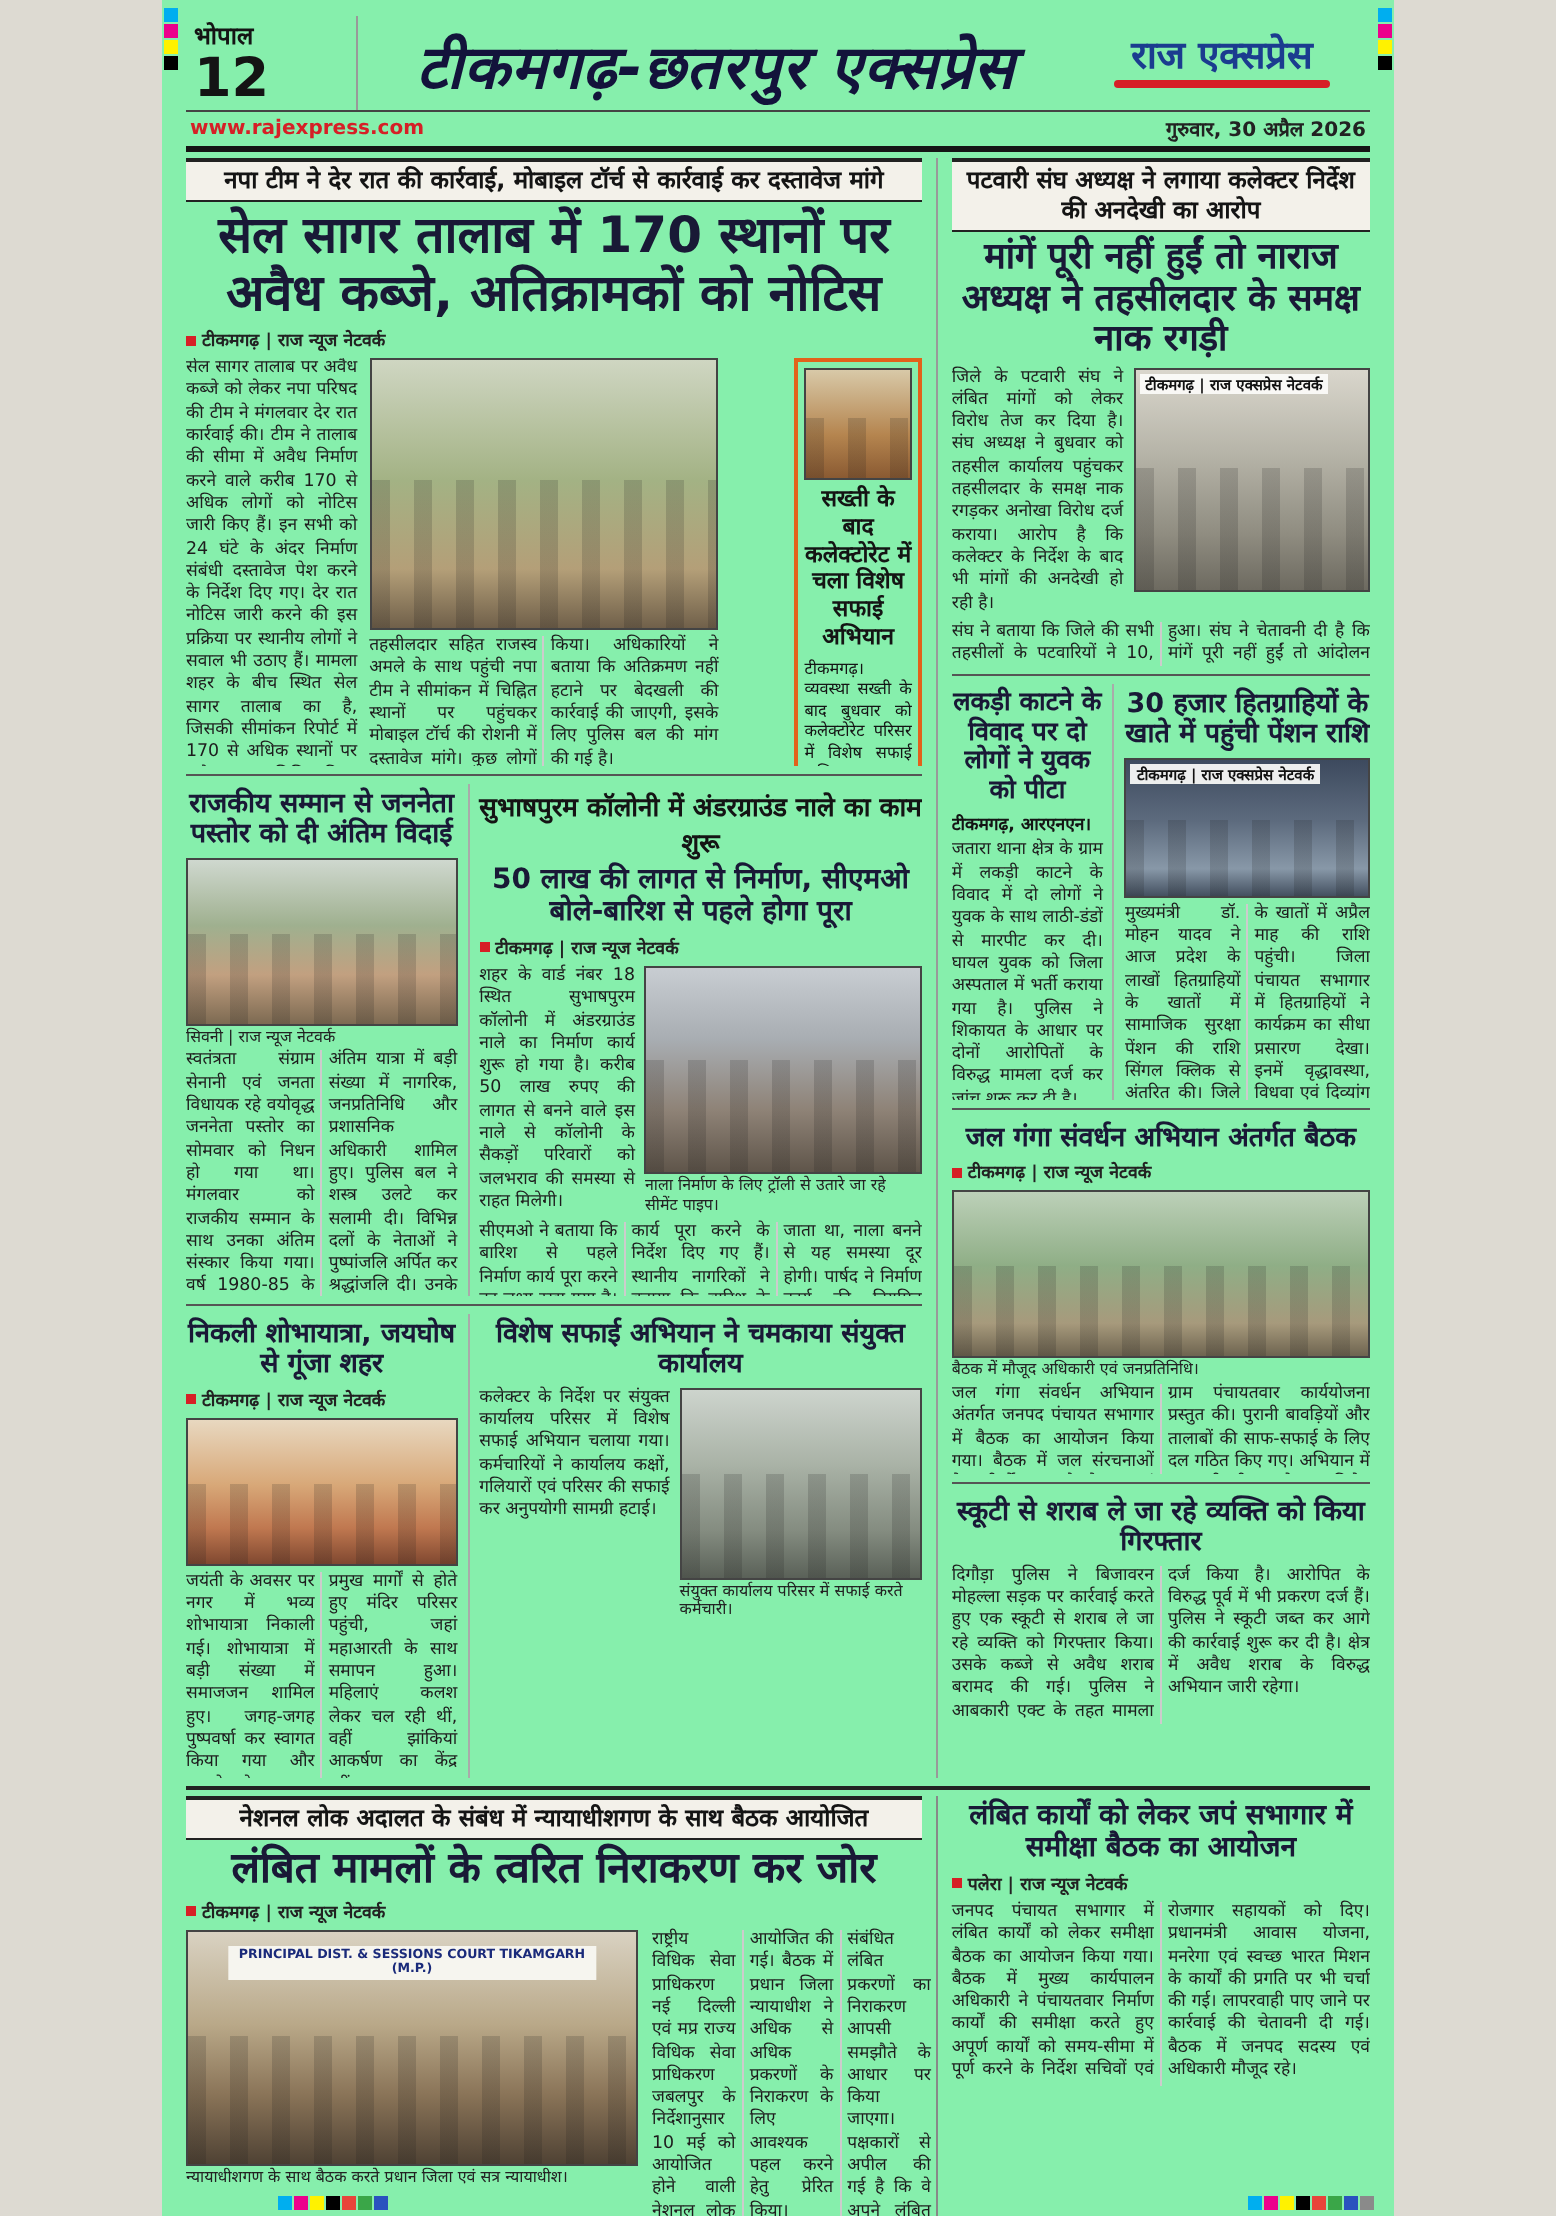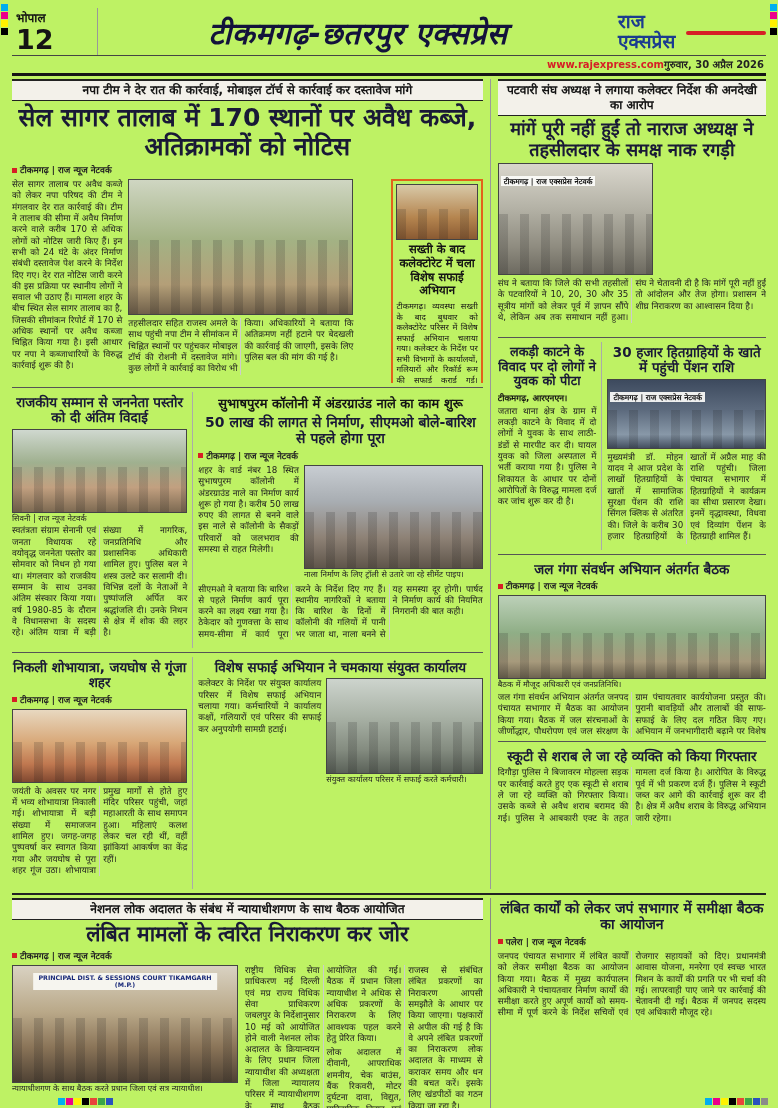--- a/index.html
+++ b/index.html
@@ -1,42 +1,42 @@
 <!DOCTYPE html>
 <html><head>
 <meta charset="utf-8">
 <style>
   * { box-sizing: border-box; }
   html,body { margin:0; padding:0; background:#dddad2; }
   .page {
-    position:relative; width:778px; height:1108px; margin:0 auto;
-    background:#bef264; color:#141414; overflow:hidden;
+    position:relative; width:616px; height:1108px; margin:0 auto;
+    background:#86efac; color:#141414; overflow:hidden;
     font-family:"DejaVu Sans", sans-serif;
     padding:8px 12px 10px;
   }
   
   .reg { position:absolute; display:flex; gap:1px; z-index:9; }
   .reg div { width:7px; height:7px; }
   .reg.vert { flex-direction:column; }
   .reg-tl { top:4px; left:1px; }
   .reg-tr { top:4px; right:1px; }
   .reg-bl { bottom:3px; left:58px; }
   .reg-br { bottom:3px; right:10px; }
   .rc-c{background:#00aeef}.rc-m{background:#ec008c}.rc-y{background:#fff200}.rc-k{background:#000}
   .rc-r{background:#e8443a}.rc-g{background:#3aa648}.rc-b{background:#2a52be}.rc-gr{background:#8a8a8a}
   
   .masthead { display:flex; align-items:stretch; border-bottom:1px solid #444; }
   .mh-left { width:86px; border-right:1px solid #999; padding:1px 4px 2px; }
   .city { font-size:12px; font-weight:bold; }
   .pagenum { font-size:27px; font-weight:bold; line-height:1; }
   .mh-title { flex:1; text-align:center; font-size:30px; font-weight:bold; color:#13133b; padding-top:4px; letter-spacing:.5px;font-style:italic; }
-  .mh-logo { width:148px; display:flex; flex-direction:row; align-items:center; justify-content:center; }
+  .mh-logo { width:148px; display:flex; flex-direction:column; align-items:center; justify-content:center; }
   .logo-text { font-size:19px; font-weight:bold; color:#1b3c8f; line-height:1.05; }
   .logo-bar { width:108px; height:4px; background:#d61f26; border-radius:2px; margin-top:2px; }
-  .mh-sub { display:flex; justify-content:flex-end; align-items:center; font-size:10px; padding:1px 2px 2px; border-bottom:3px solid #151515; }
+  .mh-sub { display:flex; justify-content:space-between; align-items:center; font-size:10px; padding:1px 2px 2px; border-bottom:3px solid #151515; }
   .website { color:#d61f26; font-weight:bold; cursor:pointer; }
   .date { font-weight:bold; color:#222; }
   
   .main { display:flex; margin-top:3px; min-height:806px; }
   .sc-left { width:63.5%; padding-right:7px; border-right:1px solid #999; }
   .sc-right { width:36.5%; padding-left:7px; }
   .art { overflow:hidden; }
   .hr { border-top:1px solid #555; margin:4px 0; }
   .strip { border-top:2px solid #222; border-bottom:1px solid #222; background:#f3f1ea;
            font-weight:bold; text-align:center; font-size:12px; line-height:1.25; padding:2px 2px; }
@@ -51,21 +51,21 @@
   .bd { font-size:8.7px; line-height:1.3; text-align:justify; color:#1d1d1d; }
   .bd p { margin:0 0 3px; }
   .c2 { column-count:2; column-gap:7px; column-rule:1px solid #ccc; }
   .c3 { column-count:3; column-gap:7px; column-rule:1px solid #ccc; }
   .pcap { font-size:8px; line-height:1.2; color:#222; margin:1px 0 2px; }
   
   .ph { position:relative; background:#9a9a90; border:1px solid #444; overflow:hidden; }
   .ph::before { content:""; position:absolute; left:0; right:0; bottom:0; height:55%;
     background:repeating-linear-gradient(90deg, rgba(25,25,25,.38) 0 9px, transparent 9px 21px);
     opacity:.45; }
-  .plabel { position:absolute; top:12px; left:2px; background:rgba(252,252,250,.92);
+  .plabel { position:absolute; top:2px; left:2px; background:rgba(252,252,250,.92);
     font-size:7.5px; font-weight:bold; padding:0 3px; color:#111; z-index:2; }
   .ph-lead   { height:136px; background:linear-gradient(180deg,#cfd6c2,#a3b284 45%,#b49f78 78%,#70604a); }
   .ph-inset  { height:56px;  background:linear-gradient(180deg,#d8c9a8,#b5854f 60%,#8a5a32); }
   .ph-patwari{ height:112px; background:linear-gradient(180deg,#d9d6cc,#b4b2a6 40%,#8f8c80 75%,#6d6a60); }
   .ph-pension{ height:70px;  background:linear-gradient(180deg,#3d4a5e,#5d6b7e 45%,#8898a8 80%,#445060); }
   .ph-raj    { height:84px;  background:linear-gradient(180deg,#cfd8cf,#9fb08f 40%,#c2a080 70%,#7d6a52); }
   .ph-truck  { height:104px; background:linear-gradient(180deg,#c8cdd2,#a8adb2 35%,#8e8276 70%,#5f554a); }
   .ph-jal    { height:84px;  background:linear-gradient(180deg,#bcd0b8,#8fae86 45%,#a79a7c 80%,#6e6450); }
   .ph-shobha { height:74px;  background:linear-gradient(180deg,#e8d8c0,#d8a878 45%,#c07850 75%,#804830); }
   .ph-safai  { height:96px;  background:linear-gradient(180deg,#cdd4cd,#a9b2a6 40%,#848c80 75%,#5a6158); }
@@ -246,20 +246,21 @@
       </div>
 
     </div>
 
     <div class="sc-right">
 
       <section class="art art-patwari">
         <div class="strip">पटवारी संघ अध्यक्ष ने लगाया कलेक्टर निर्देश की अनदेखी का आरोप</div>
         <h2 class="hl hl-19">मांगें पूरी नहीं हुईं तो नाराज अध्यक्ष ने तहसीलदार के समक्ष नाक रगड़ी</h2>
         <div class="pat-row">
+          <div class="bd pat-text">जिले के पटवारी संघ ने लंबित मांगों को लेकर विरोध तेज कर दिया है। संघ अध्यक्ष ने बुधवार को तहसील कार्यालय पहुंचकर तहसीलदार के समक्ष नाक रगड़कर अनोखा विरोध दर्ज कराया। आरोप है कि कलेक्टर के निर्देश के बाद भी मांगों की अनदेखी हो रही है।</div>
           <div class="ph ph-patwari pat-ph">
             <span class="plabel">टीकमगढ़ | राज एक्सप्रेस नेटवर्क</span>
           </div>
         </div>
         <div class="bd c2">
           <p>संघ ने बताया कि जिले की सभी तहसीलों के पटवारियों ने 10, 20, 30 और 35 सूत्रीय मांगों को लेकर पूर्व में ज्ञापन सौंपे थे, लेकिन अब तक समाधान नहीं हुआ। संघ ने चेतावनी दी है कि मांगें पूरी नहीं हुईं तो आंदोलन और तेज होगा। प्रशासन ने शीघ्र निराकरण का आश्वासन दिया है।</p>
         </div>
       </section>
 
       <div class="hr"></div>

